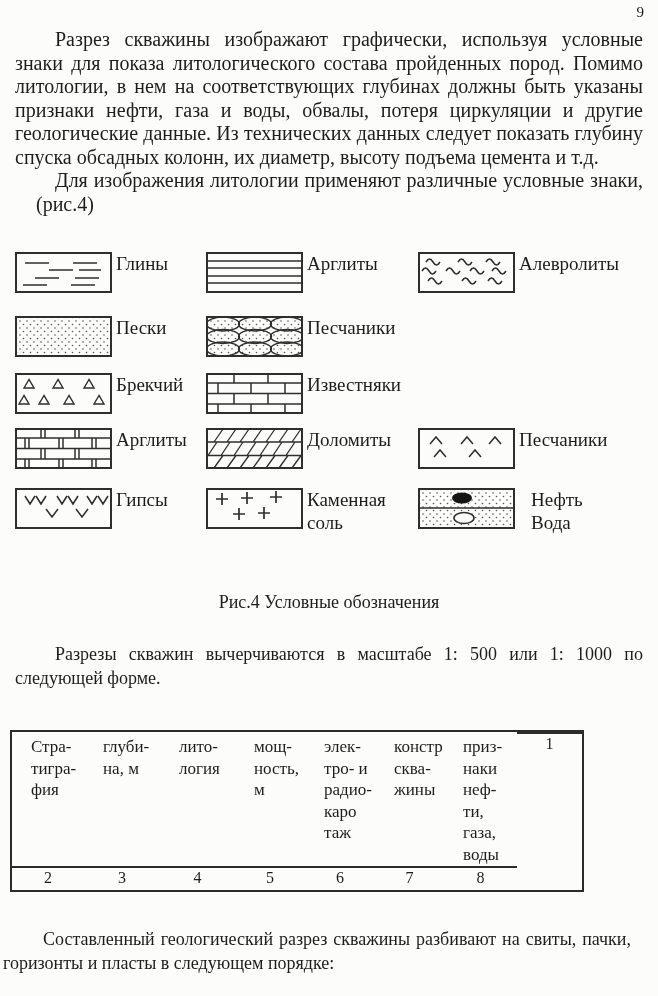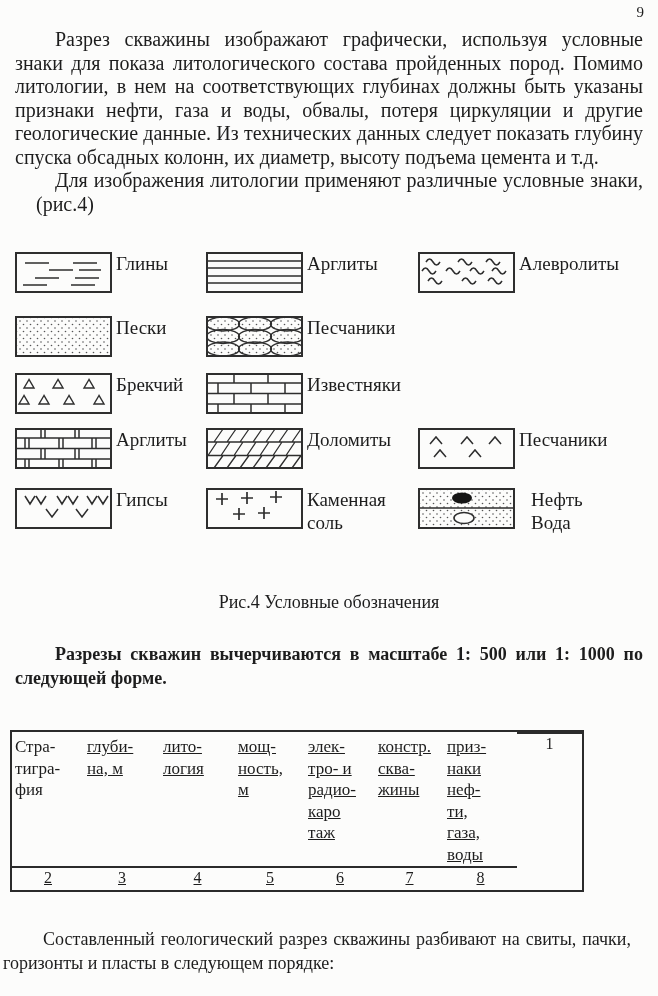--- a/index.html
+++ b/index.html
@@ -14,36 +14,36 @@
   .p2line1{text-align:justify;text-align-last:justify;text-indent:40px;}
   .p2line2{text-indent:0;margin-left:21px;}
   .lrow{position:absolute;left:15px;display:flex;align-items:stretch;}
   .r1{top:252px}.r2{top:316px}.r3{top:373px}.r4{top:428px}.r5{top:488px}
   .lcell{display:flex;align-items:flex-start;}
   .c1{width:191px}.c2{width:212px}.c3{width:250px}
   .lbox{flex:0 0 97px;}
   .llabel{margin-left:4px;font-size:19px;line-height:1.22;white-space:pre-line;}
   .llabel.shift{margin-left:16px;}
   .caption{position:absolute;top:592px;left:0;width:100%;text-align:center;font-size:18px;}
-  .p3{position:absolute;left:15px;top:643px;width:628px;font-size:18px;line-height:23.5px;font-weight:bold;}
+  .p3{position:absolute;left:15px;top:643px;width:628px;font-size:18px;line-height:23.5px;}
   .p4{position:absolute;left:3px;top:928px;width:628px;font-size:18px;line-height:23.5px;}
   .tbl{
     position:absolute;left:10px;top:730px;
     display:grid;grid-template-columns:72px 76px 75px 70px 70px 69px 73px 65px;
     grid-template-rows:134px 24px;border:2px solid #2b2b2b;background:#fcfcfb;
   }
   .th{
-    font-size:17px;line-height:21.5px;padding:4px 4px 0 3px;
+    font-size:17px;line-height:21.5px;padding:4px 4px 0 19px;
     white-space:pre-line;box-sizing:border-box;overflow:hidden;
   }
   .td{
     font-size:16px;text-align:center;border-top:2px solid #2b2b2b;
     box-sizing:border-box;padding-top:1px;
   }
-  .th+.th,.td+.td{border-left:0;text-decoration:underline;}
+  .th+.th,.td+.td{border-left:0;}
   .bl{border-left:2px solid #2b2b2b;}
   svg{display:block;}
 </style>
 </head>
 <body>
 
 <div class="page">
 
   <svg width="0" height="0" aria-hidden="true">
     <defs>

